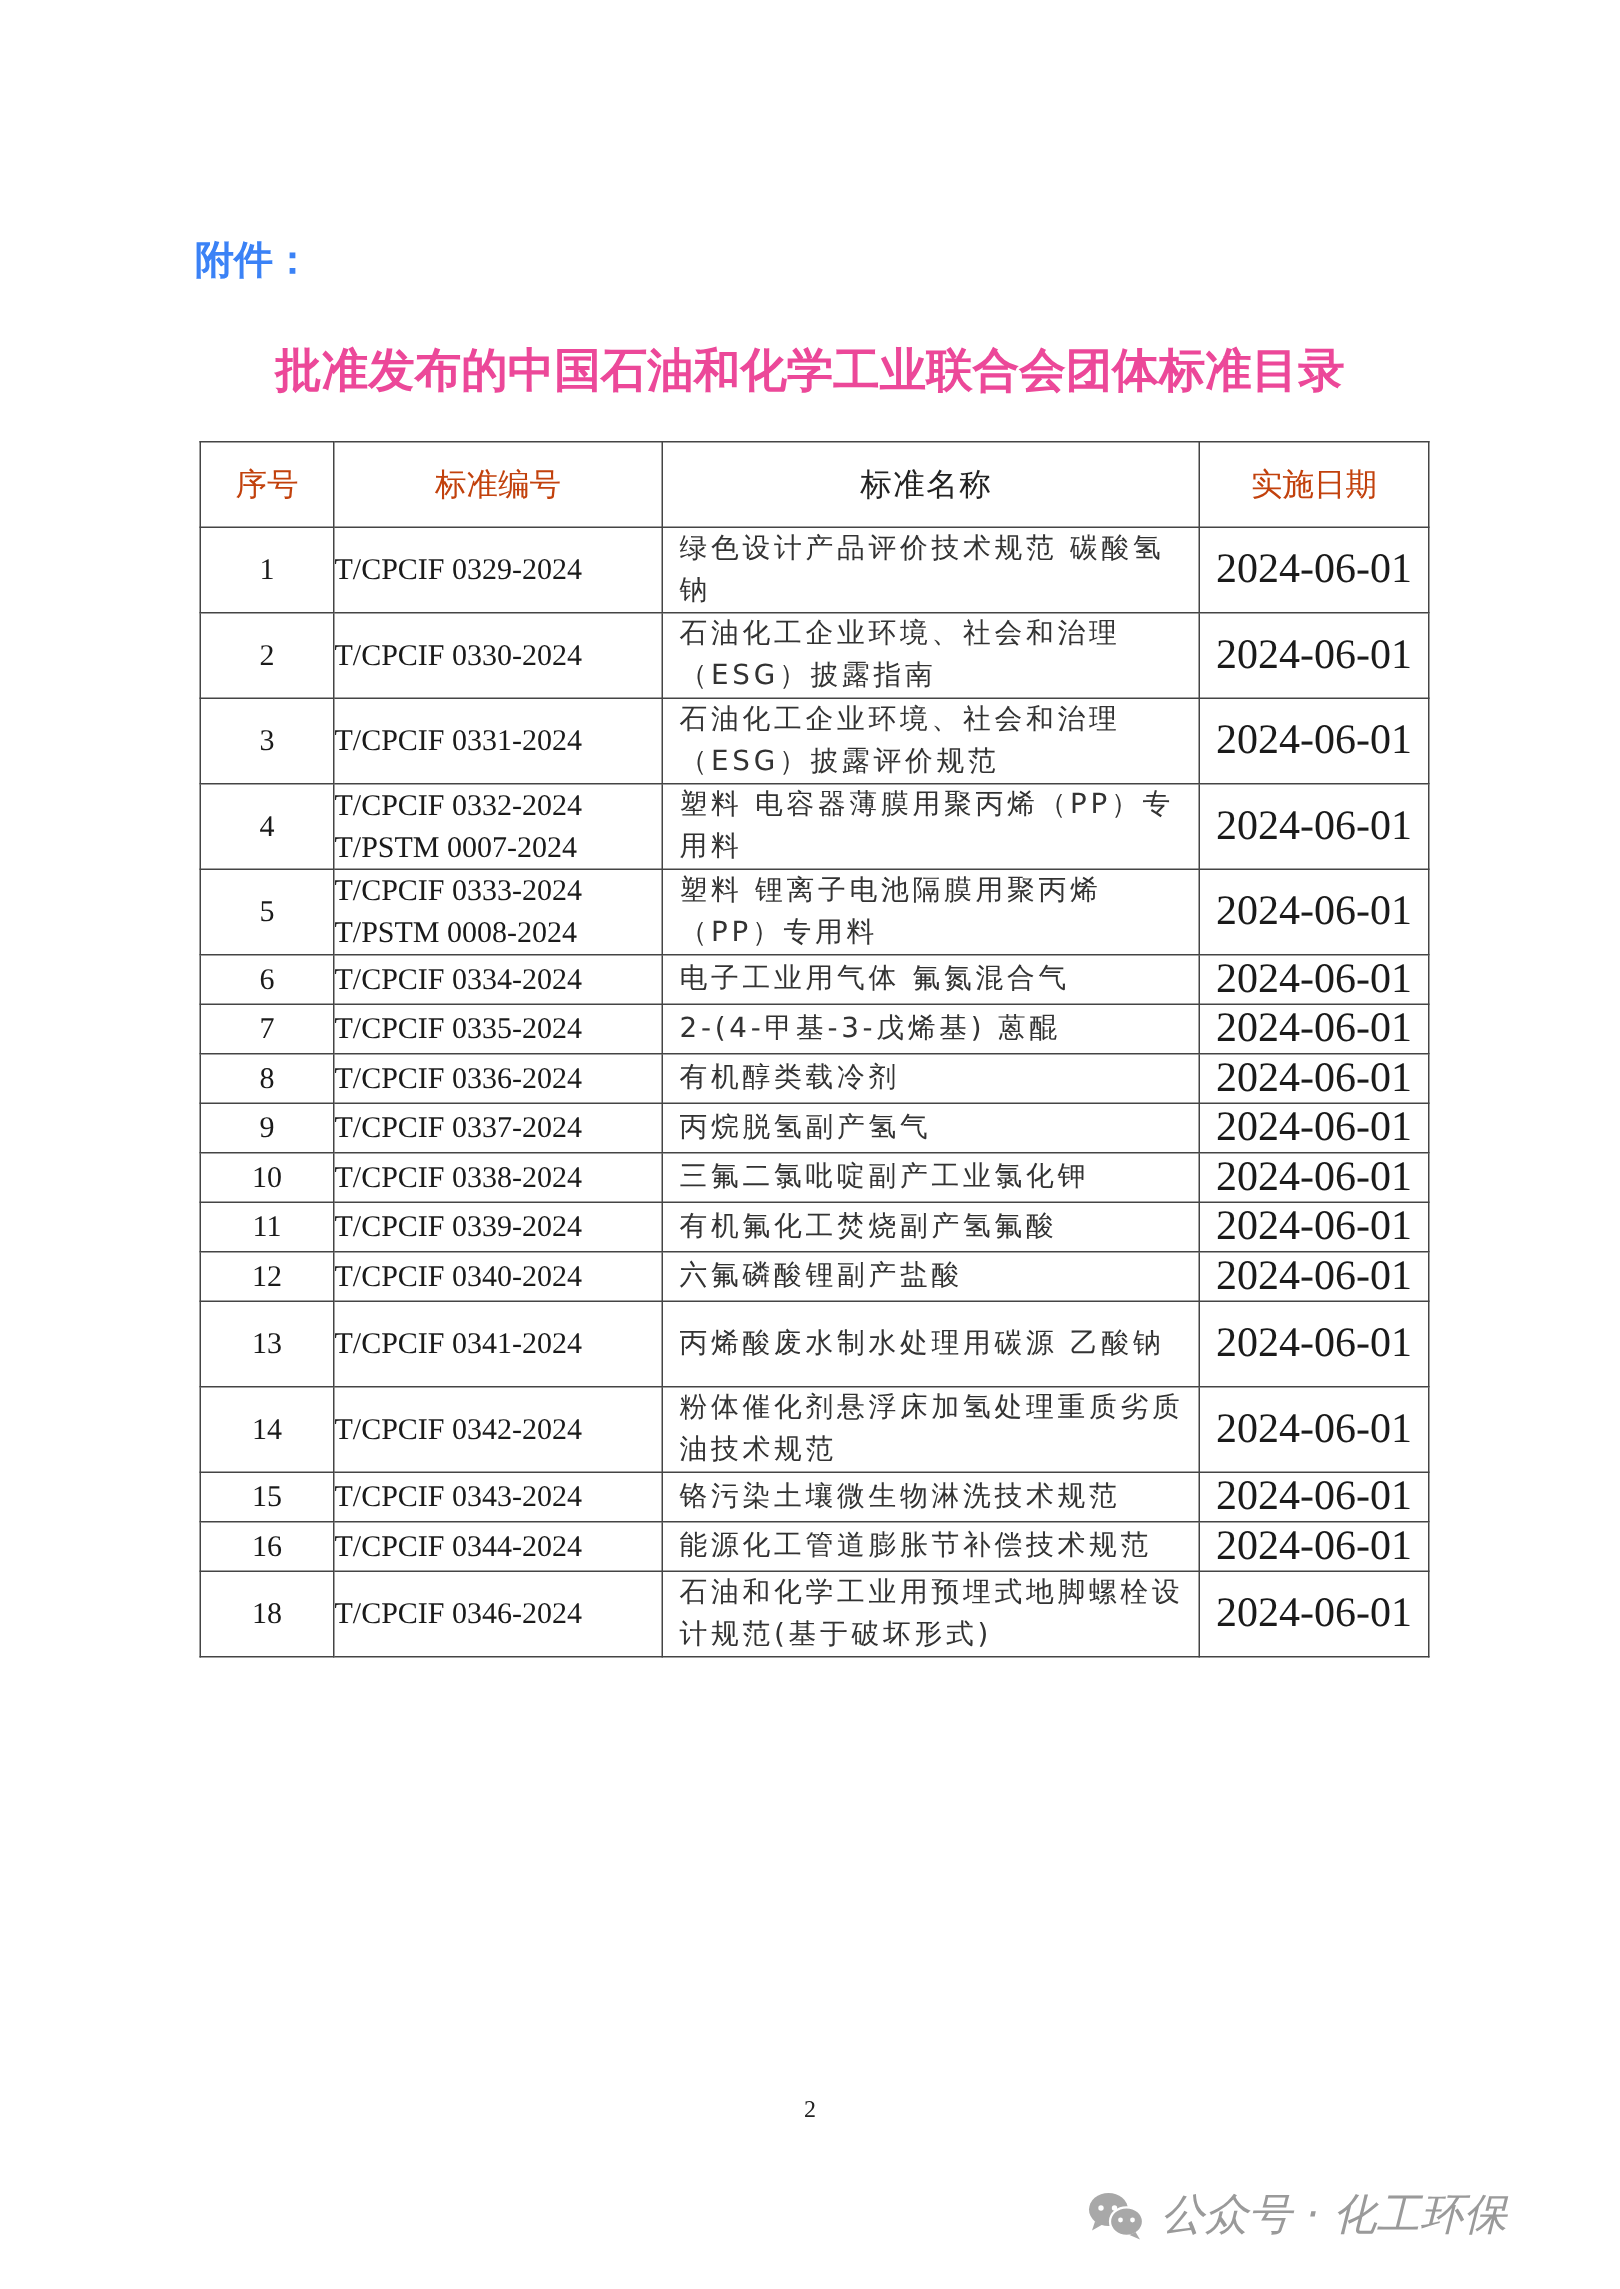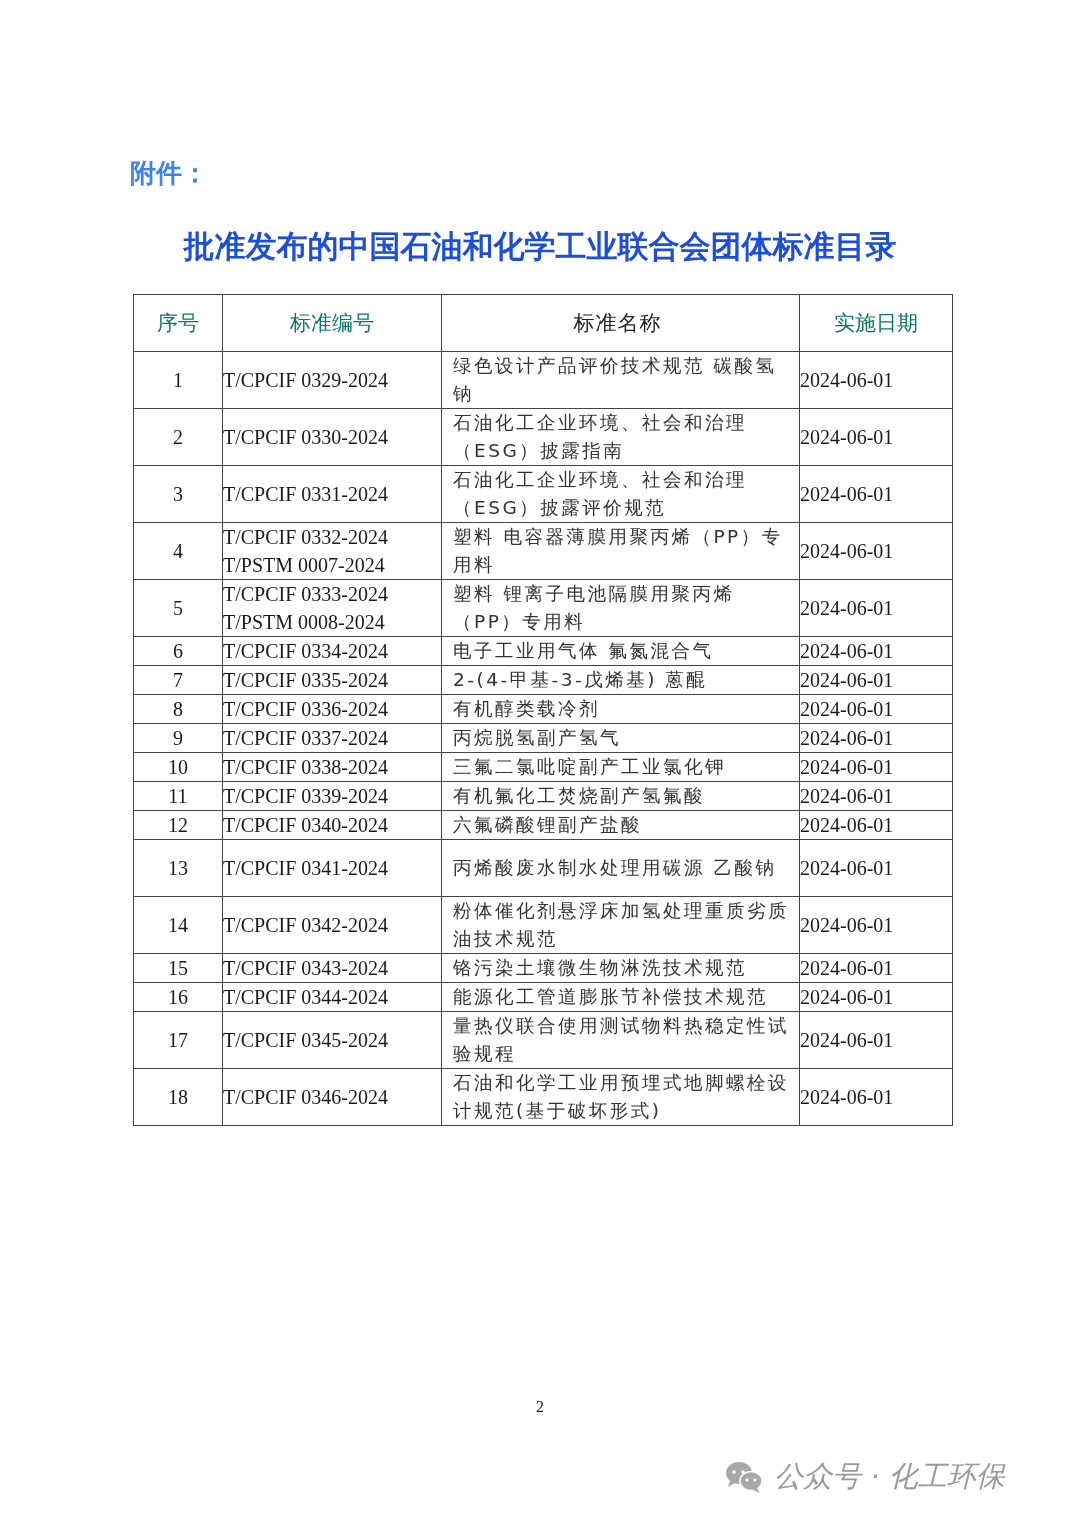--- a/index.html
+++ b/index.html
@@ -8,40 +8,40 @@
     font-family: "DejaVu Serif", "Liberation Serif", serif; color: #1a1a1a;
   }
   .attach {
     position: absolute; left: 130px; top: 156px;
     font-family: "DejaVu Sans", "Liberation Sans", sans-serif;
     font-size: 26px; font-weight: bold; color: #3b82f6;
   }
   .title {
     position: absolute; left: 0; width: 1080px; top: 226px; text-align: center;
     font-family: "DejaVu Sans", "Liberation Sans", sans-serif;
-    font-size: 31px; font-weight: bold; color: #1d4ed8; letter-spacing: 0px;
+    font-size: 31px; font-weight: bold; color: #ec4899; letter-spacing: 0px;
   }
   table.std {
     position: absolute; left: 133px; top: 294px; width: 813px;
     border-collapse: collapse; table-layout: fixed;
   }
   table.std td, table.std th {
     border: 1.5px solid #444; padding: 0; vertical-align: middle;
     font-weight: normal;
   }
   table.std th {
     height: 56px; font-family: "DejaVu Sans", "Liberation Sans", sans-serif;
-    font-size: 21px; color: #0f766e; text-align: center;
+    font-size: 21px; color: #c2410c; text-align: center;
   }
   .c-no { width: 88px; text-align: center; font-family: "Liberation Serif", serif; font-size: 20px; }
   .c-code { width: 218px; text-align: left; font-family: Liberation Serif, serif; font-size: 20px; line-height: 28px; }
   .c-name { width: 351px; text-align: left; padding-left: 11px !important; padding-right: 6px !important;
             font-family: "DejaVu Sans", "Liberation Sans", sans-serif; font-size: 18.5px; line-height: 28px;
             letter-spacing: 2.5px; color: #333; }
-  .c-date { width: 152px; font-family: "Liberation Serif", serif; font-size: 20px; }
+  .c-date { width: 152px; text-align: center; font-family: "Liberation Serif", serif; font-size: 28px; }
   tr.tall td { height: 56px; }
   tr.short td { height: 27px; }
   .code-line { display: block; }
   .pagenum {
     position: absolute; left: 0; width: 1080px; top: 1398px; text-align: center;
     font-family: "Liberation Serif", serif; font-size: 16px; color: #222;
   }
   .watermark {
     position: absolute; left: 724px; top: 1457px; display: flex; align-items: center;
     font-family: "DejaVu Sans", "Liberation Sans", sans-serif; font-size: 29px; color: #9a9a9a; font-style: italic;
@@ -185,28 +185,20 @@
         </td>
         <td class="c-name">铬污染土壤微生物淋洗技术规范</td>
         <td class="c-date">2024-06-01</td>
       </tr>
       <tr class="short">
         <td class="c-no">16</td>
         <td class="c-code">
           <span class="code-line">T/CPCIF 0344-2024</span>
         </td>
         <td class="c-name">能源化工管道膨胀节补偿技术规范</td>
-        <td class="c-date">2024-06-01</td>
-      </tr>
-      <tr class="tall">
-        <td class="c-no">17</td>
-        <td class="c-code">
-          <span class="code-line">T/CPCIF 0345-2024</span>
-        </td>
-        <td class="c-name">量热仪联合使用测试物料热稳定性试验规程</td>
         <td class="c-date">2024-06-01</td>
       </tr>
       <tr class="tall">
         <td class="c-no">18</td>
         <td class="c-code">
           <span class="code-line">T/CPCIF 0346-2024</span>
         </td>
         <td class="c-name">石油和化学工业用预埋式地脚螺栓设计规范(基于破坏形式)</td>
         <td class="c-date">2024-06-01</td>
       </tr>

